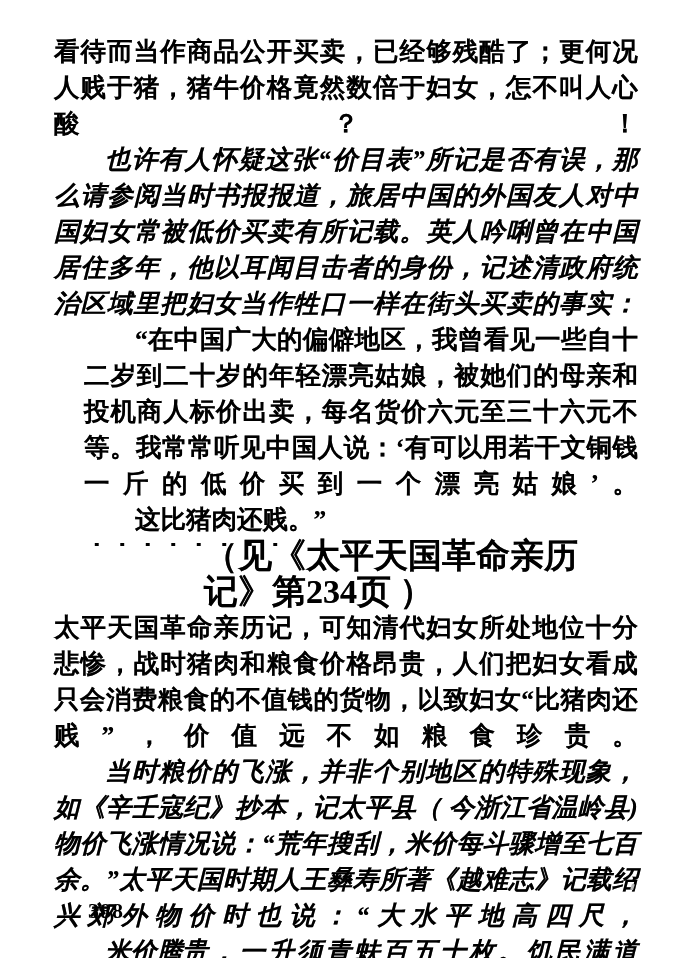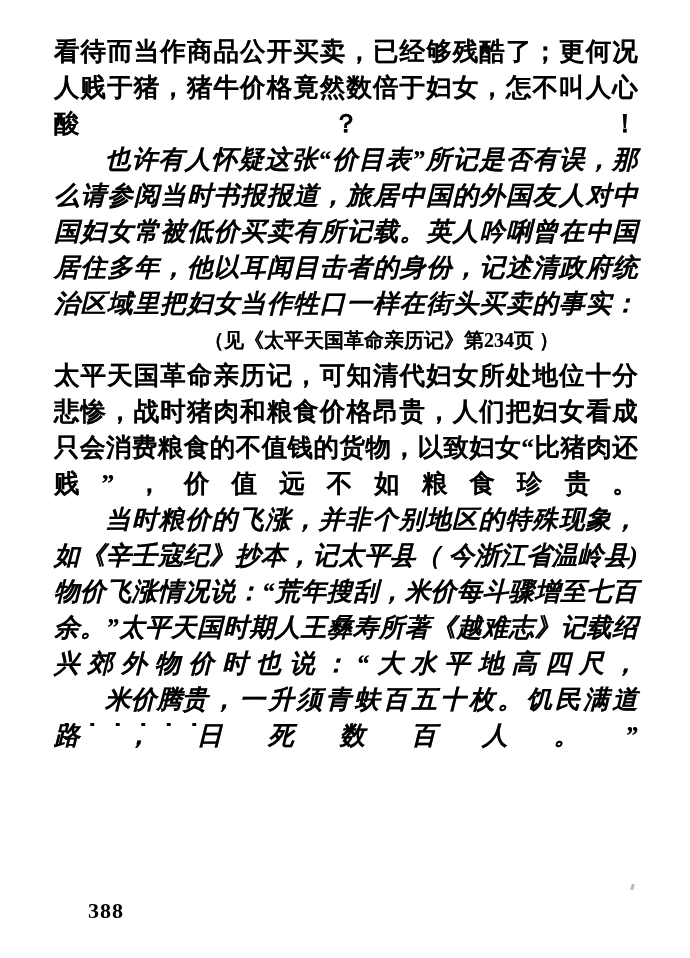--- a/index.html
+++ b/index.html
@@ -82,21 +82,21 @@
     height: 5px;
     background-image: radial-gradient(circle at 50% 50%, #000 0 1.8px, transparent 2.0px);
     background-size: 25.5px 5px;
     background-repeat: repeat-x;
     background-position: 0 0;
   }
 
   
   .citation {
     margin: 0;
-    font-size: 20px;
+    font-size: 34px;
     line-height: 36px;
     font-weight: 600;
     padding-left: 150px;
     text-shadow: 0 0 0.4px rgba(0,0,0,0.55);
   }
 
   .page-number {
     position: absolute;
     left: 88px;
     top: 898px;
@@ -119,20 +119,21 @@
 <body>
 
 <div id="page">
 
   <div class="text-column">
 
     <p class="para full-justify">看待而当作商品公开买卖，已经够残酷了；更何况人贱于猪，猪牛价格竟然数倍于妇女，怎不叫人心酸？！</p>
 
     <p class="para indent2 full-justify">也许有人怀疑这张“价目表”所记是否有误，那么请参阅当时书报报道，旅居中国的外国友人对中国妇女常被低价买卖有所记载。英人吟唎曾在中国居住多年，他以耳闻目击者的身份，记述清政府统治区域里把妇女当作牲口一样在街头买卖的事实：</p>
 
+    <p class="quote-block"><span>“在中国广大的偏僻地区，我曾看见一些自十二岁到二十岁的年轻漂亮姑娘，被她们的母亲和投机商人标价出卖，每名货价六元至三十六元不等。我常常听见中国人说：‘有可以用若干文铜钱一斤的低价买到一个漂亮姑娘’。</span><span class="emph">这比猪肉还贱</span><span>。”</span></p>
 
     <p class="citation">（见《太平天国革命亲历记》第234页 ）</p>
 
     <p class="para full-justify">太平天国革命亲历记，可知清代妇女所处地位十分悲惨，战时猪肉和粮食价格昂贵，人们把妇女看成只会消费粮食的不值钱的货物，以致妇女“比猪肉还贱”，价值远不如粮食珍贵。</p>
 
     <p class="para indent2 full-justify"><span>当时粮价的飞涨，并非个别地区的特殊现象，如《辛壬寇纪》抄本，记太平县（ 今浙江省温岭县)物价飞涨情况说：“荒年搜刮，米价每斗骤增至七百余。”太平天国时期人王彝寿所著《越难志》记载绍兴郊外物价时也说：“大水平地高四尺，</span><span class="emph">米价腾贵</span><span>，一升须青蚨百五十枚。饥民满道路，日死数百人。”</span></p>
 
   </div>
 
   <div class="page-number">388</div>

